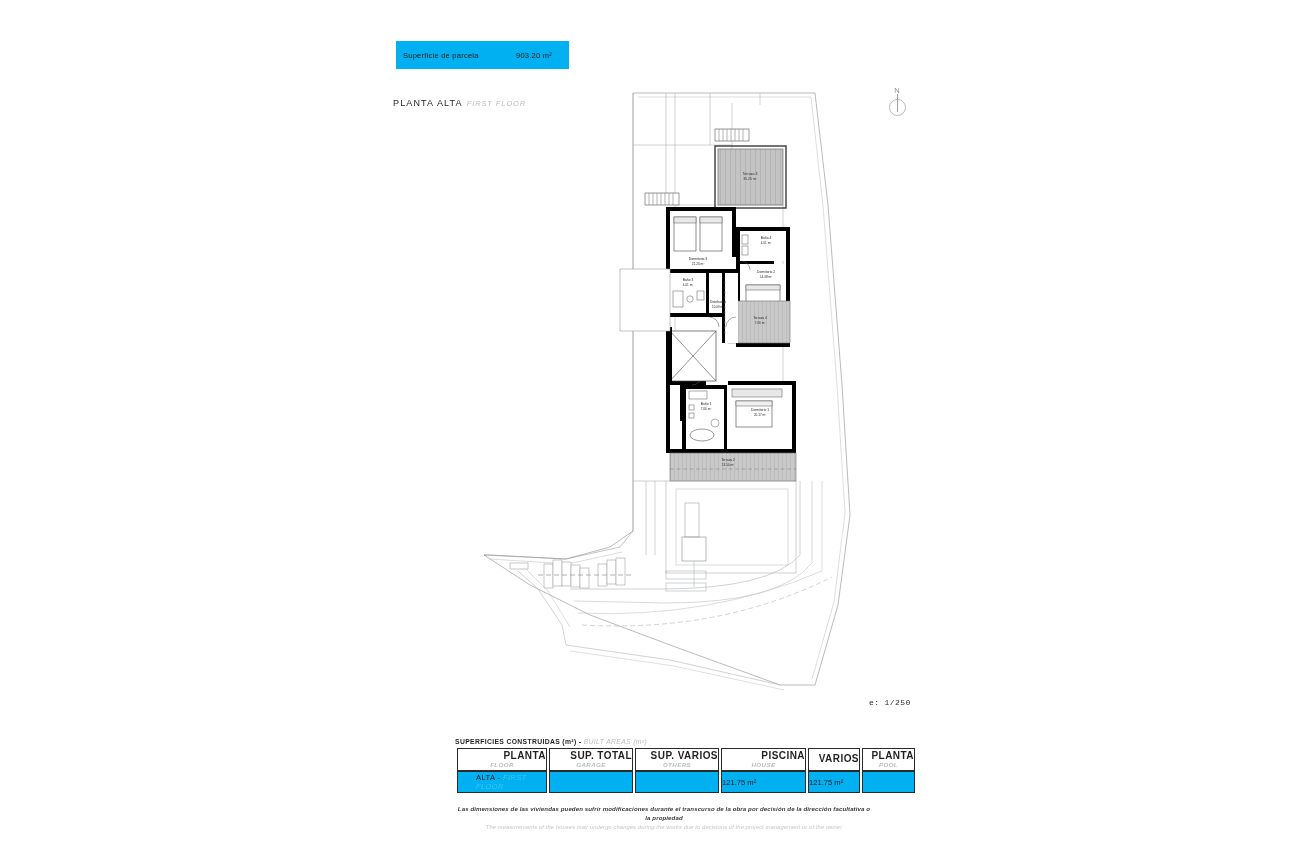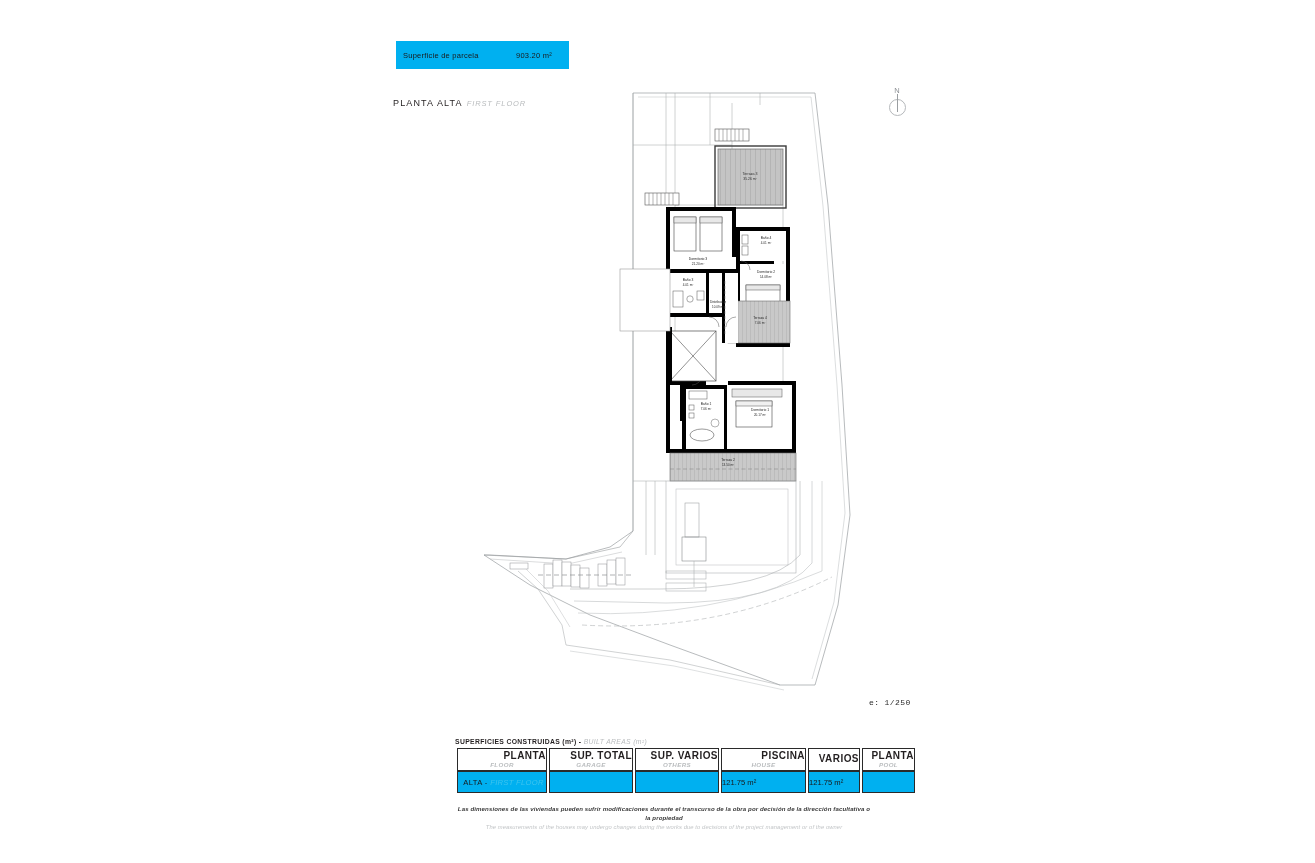--- a/index.html
+++ b/index.html
@@ -156,22 +156,22 @@
     letter-spacing: .4px;
     color: #b9bcbe;
   }
   table.areas tbody td {
     height: 20px;
     font-size: 7.6px;
     background: var(--cyan, #00b0f0);
     color: #17181a;
   }
   table.areas tbody td.floor-cell {
-    text-align: center;
-    padding-left: 3px;
+    text-align: left;
+    padding-left: 18px;
     letter-spacing: .4px;
   }
   table.areas tbody td.floor-cell .f-en {
     font-style: italic;
     color: #3dc4ef;
     letter-spacing: .3px;
   }
   col.c-planta  { width: 90px; }
   col.c-garaje  { width: 84px; }
   col.c-varios  { width: 84px; }

